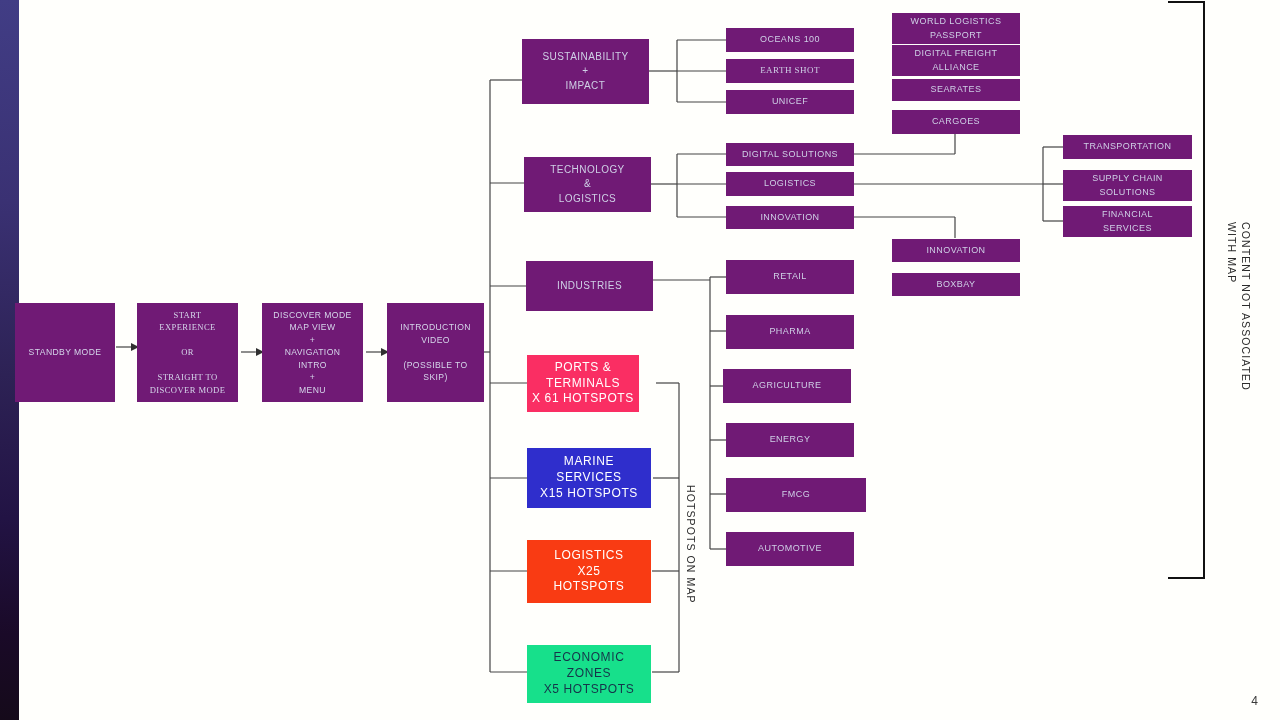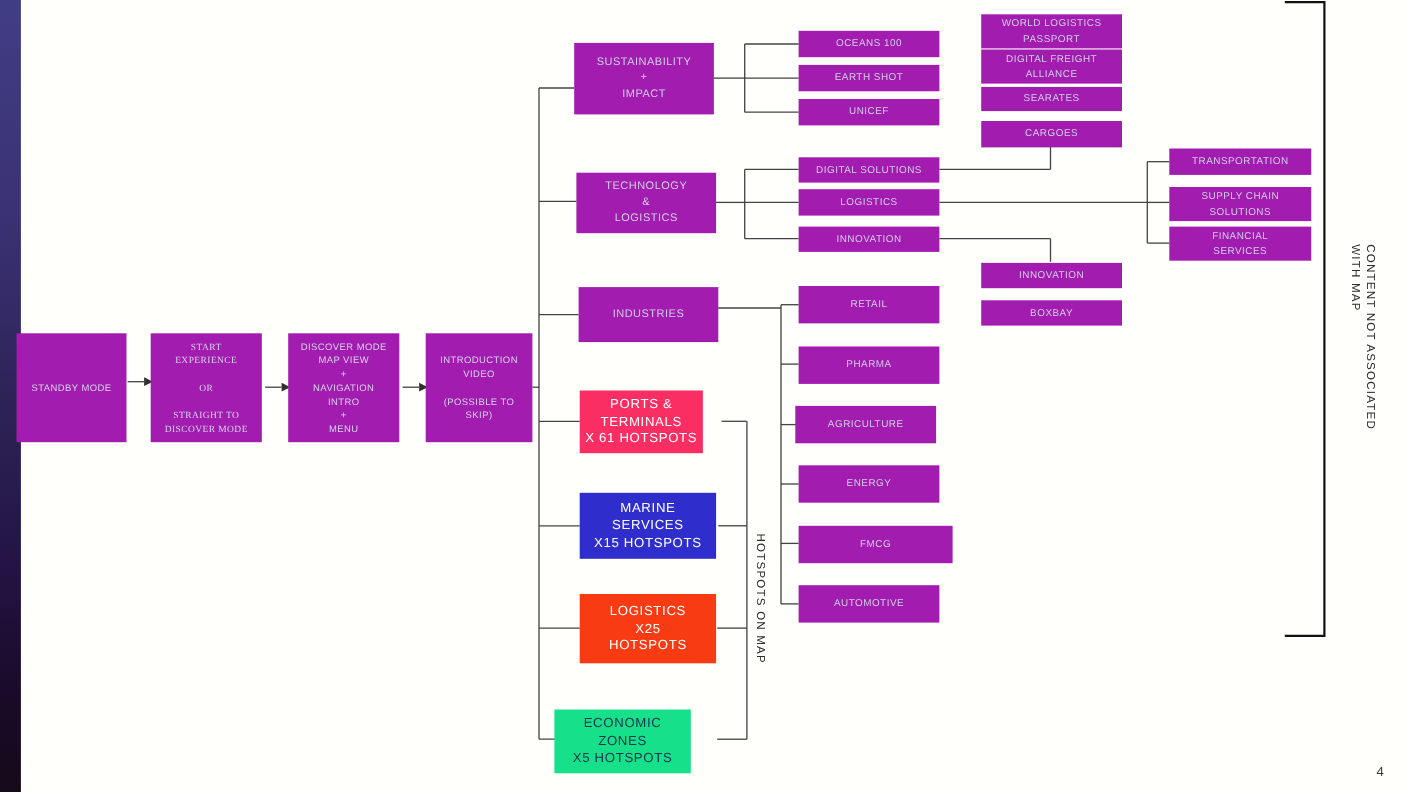--- a/index.html
+++ b/index.html
@@ -18,21 +18,21 @@
   }
 
   
   #wires { position: absolute; left: 0; top: 0; width: 1280px; height: 720px; }
 
   .node {
     position: absolute;
     display: flex; align-items: center; justify-content: center;
     text-align: center;
     color: #cfd0e6;
-    background: #a21caf;
+    background: #701a75;
     font-size: 9.5px;
     letter-spacing: .45px;
     line-height: 1.45;
     padding: 2px 4px;
     white-space: pre-line;
   }
   .node.flow    { font-size: 8.6px; color: #d5d6ea; letter-spacing: .4px; }
   .node.tier1   { font-size: 10px; }
   .node.leaf    { font-size: 9px; }
   .node.partner { font-size: 9px; }
@@ -158,21 +158,21 @@
 +
 IMPACT</div>
 
   <div class="node tier1" style="left:524px; top:157px; width:127px; height:55px;">TECHNOLOGY
 &amp;
 LOGISTICS</div>
 
   <div class="node tier1" style="left:526px; top:261px; width:127px; height:50px;">INDUSTRIES</div>
 
   <div class="node leaf" style="left:726px; top:28px; width:128px; height:24px;">OCEANS 100</div>
-  <div class="node leaf" style="left:726px; top:59px; width:128px; height:24px;">EARTH SHOT</div>
+  <div class="node leaf" style="left:726px; top:59px; width:128px; height:24px;font-family:Liberation Serif, serif;">EARTH SHOT</div>
   <div class="node leaf" style="left:726px; top:90px; width:128px; height:24px;">UNICEF</div>
 
   <div class="node leaf" style="left:726px; top:143px; width:128px; height:23px;">DIGITAL SOLUTIONS</div>
   <div class="node leaf" style="left:726px; top:172px; width:128px; height:24px;">LOGISTICS</div>
   <div class="node leaf" style="left:726px; top:206px; width:128px; height:23px;">INNOVATION</div>
 
   <div class="node partner" style="left:892px; top:13px; width:128px; height:31px;">WORLD LOGISTICS
 PASSPORT</div>
   <div class="node partner" style="left:892px; top:45px; width:128px; height:31px;">DIGITAL FREIGHT
 ALLIANCE</div>
@@ -200,21 +200,21 @@
 X 61 HOTSPOTS</div>
 
   <div class="node hot" style="left:527px; top:448px; width:124px; height:60px; background:#2f2ecc;">MARINE
 SERVICES
 X15 HOTSPOTS</div>
 
   <div class="node hot" style="left:527px; top:540px; width:124px; height:63px; background:#f93b13;">LOGISTICS
 X25
 HOTSPOTS</div>
 
-  <div class="node hot green" style="left:504px; top:645px; width:124px; height:58px; background:#17e08b;">ECONOMIC
+  <div class="node hot green" style="left:527px; top:645px; width:124px; height:58px; background:#17e08b;">ECONOMIC
 ZONES
 X5 HOTSPOTS</div>
 
   <div class="vtext" style="left:697px; top:485px;">HOTSPOTS ON MAP</div>
 
   <div class="vtext two" style="left:1253px; top:222px; text-align:left;">CONTENT NOT ASSOCIATED
 WITH MAP</div>
 
   <div id="page-num">4</div>
 

